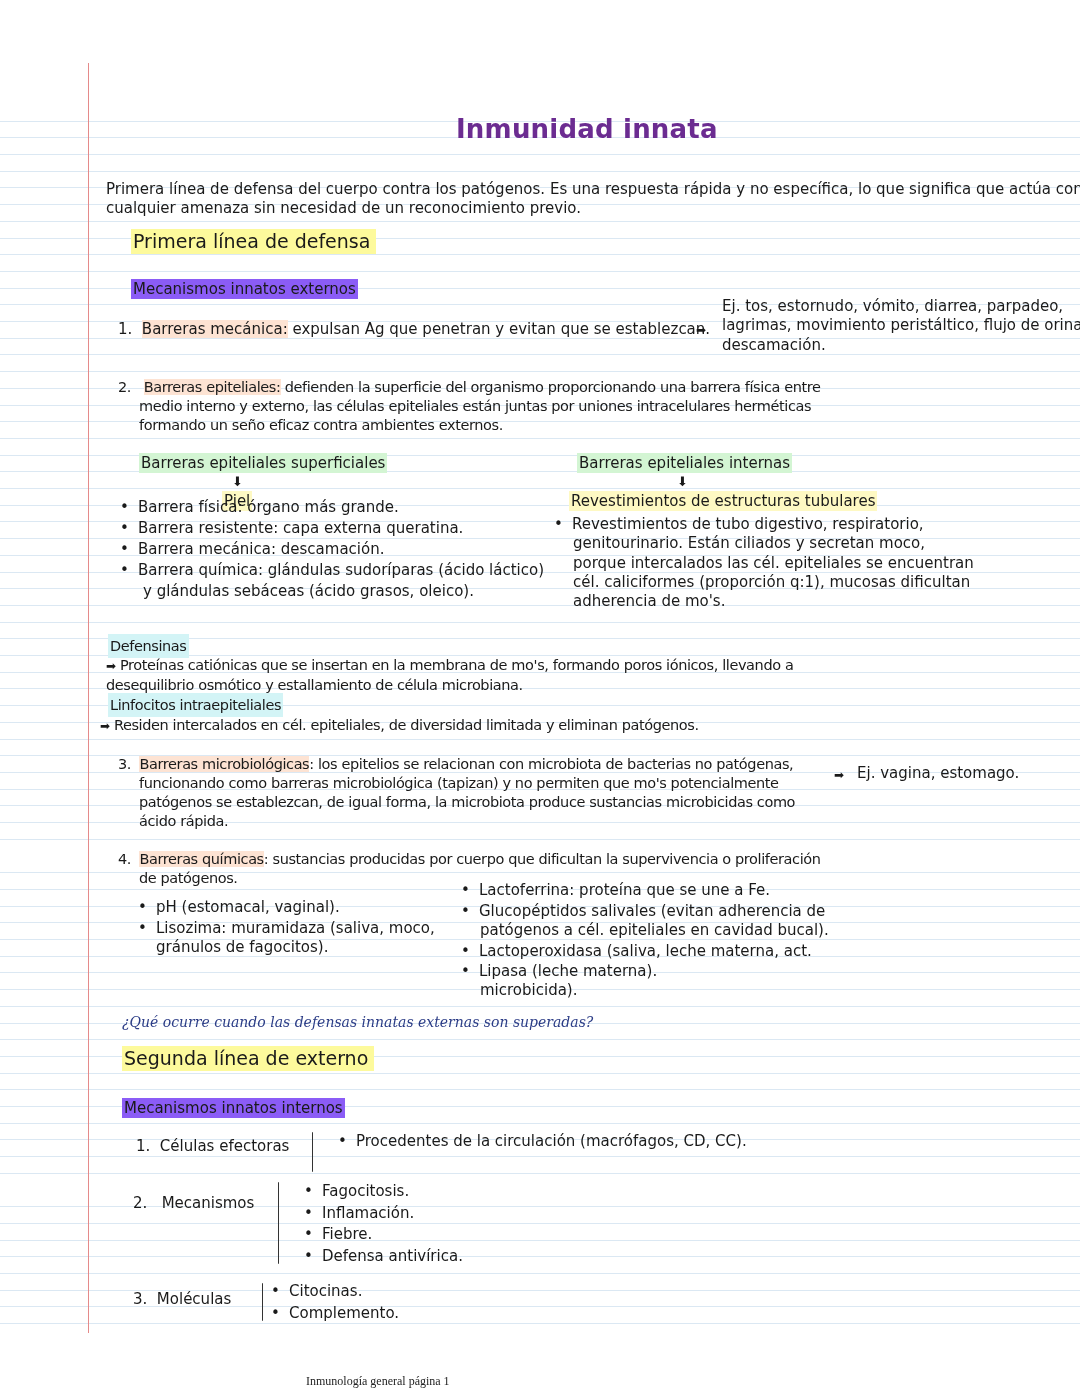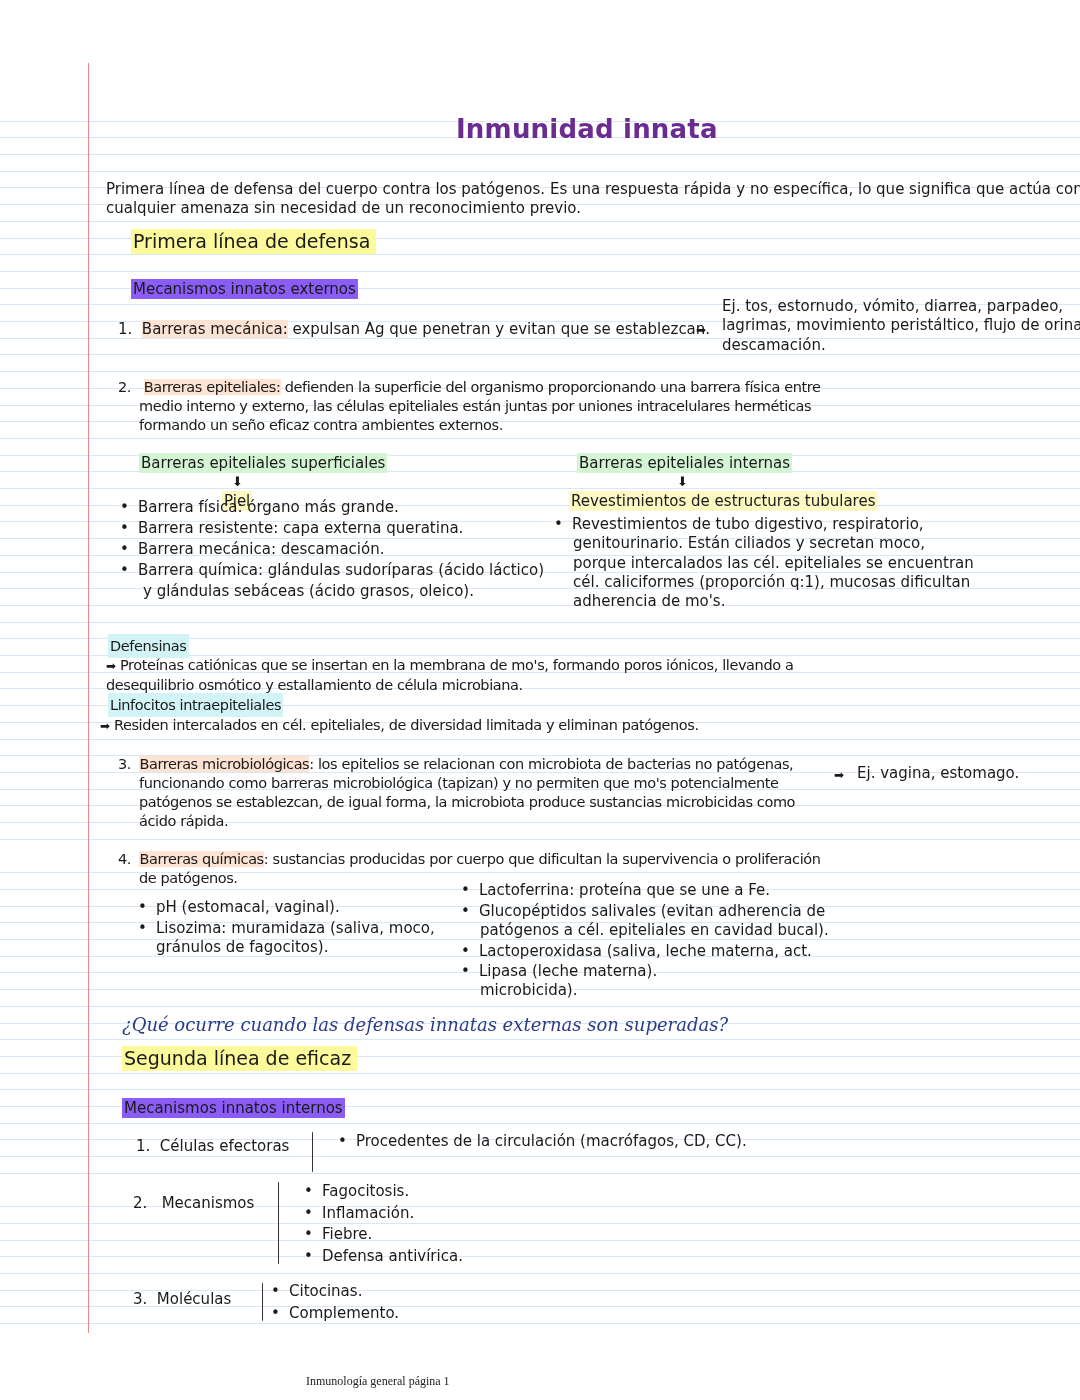--- a/index.html
+++ b/index.html
@@ -28,21 +28,21 @@
   .hl-green { background:#8b5cf6; padding:1px 2px; }
   .hl-lgreen { background:#d3f5d3; padding:1px 2px; }
   .hl-peach { background:#fde3d3; }
   .hl-lav { background:#fef9c3; padding:1px 2px; }
   .hl-cyan { background:#d3f4f6; padding:4px 2px; }
   .narrow { font-size:14.5px; letter-spacing:-0.4px; }
   .bullet { display:inline-block; width:18px; }
   .arrow-r { display:inline-block; font-size:12px; }
   .arrow-d { position:absolute; font-size:13px; }
   .hand {
-    font-family:"DejaVu Serif", serif; font-style:italic; font-size:18px;
+    font-family:"DejaVu Serif", serif; font-style:italic; font-size:14px;
     color:#2b3c86;
   }
   .brace {
     position:absolute; border-left:1.5px solid #333; border-radius:6px 0 0 6px;
   }
   .footer {
     font-family:"Liberation Serif", serif; font-size:12px; color:#222;
   }
 </style>
 </head>
@@ -154,21 +154,21 @@
   <div><span class="bullet">•</span><span>Glucopéptidos salivales (evitan adherencia de</span></div>
   <div style="padding-left:19px; height:21px;">patógenos a cél. epiteliales en cavidad bucal).</div>
   <div><span class="bullet">•</span><span>Lactoperoxidasa (saliva, leche materna, act.</span></div>
   <div><span class="bullet">•</span><span>Lipasa (leche materna).</span></div>
   <div style="padding-left:19px; height:21px;">microbicida).</div>
 </div>
 
 <div class="abs hand" style="left:122px; top:1014px;">¿Qué ocurre cuando las defensas innatas externas son superadas?</div>
 
 <div class="abs h1" style="left:122px; top:1047px;">
-  <span class="hl-yellow">Segunda línea de eficaz</span>
+  <span class="hl-yellow">Segunda línea de externo</span>
 </div>
 <div class="abs t" style="left:122px; top:1099px;">
   <span class="hl-green">Mecanismos innatos internos</span>
 </div>
 
 <div class="abs t" style="left:136px; top:1137px;">
   <span>1.</span>&nbsp; <span>Células efectoras</span>
 </div>
 <div class="brace" style="left:312px; top:1132px; height:40px;"></div>
 <div class="abs t" style="left:338px; top:1132px;">

